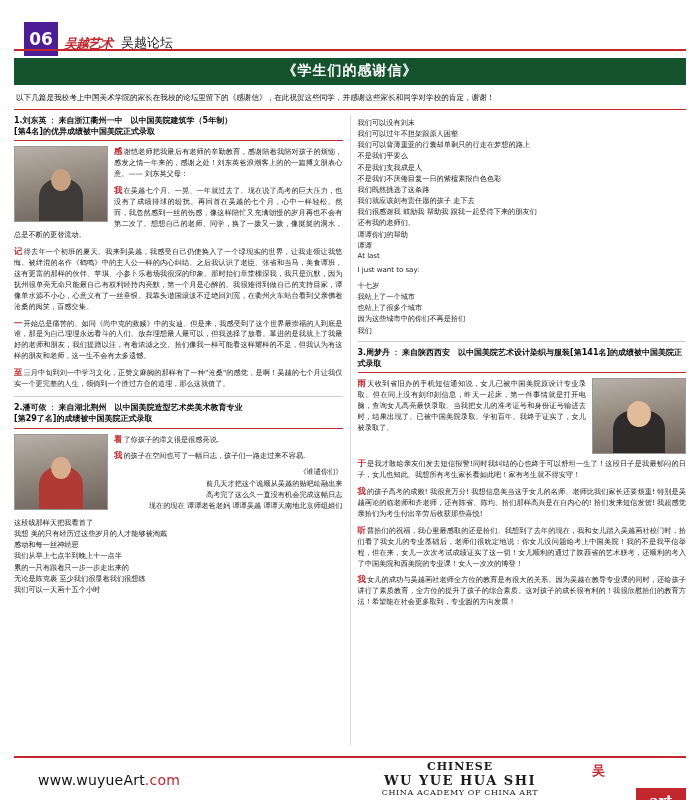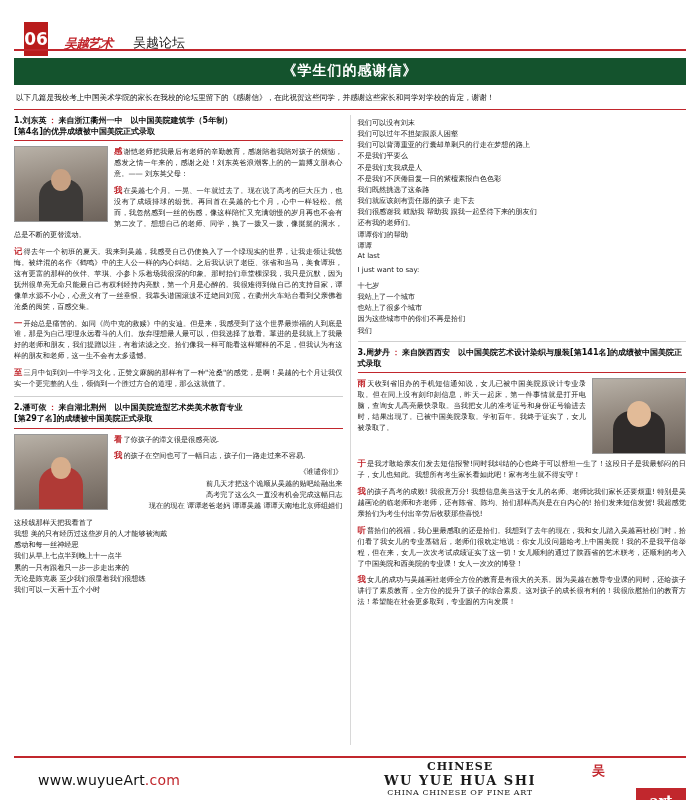--- a/index.html
+++ b/index.html
@@ -14,30 +14,30 @@
   }
   
   .header{
     position:relative;
     height:52px;
     padding:8px 14px 0 14px;
     box-sizing:border-box;
   }
   .page-num{
     position:absolute;left:24px;top:22px;
-    width:24px;height:34px;
-    background:#b91c1c;
+    width:34px;height:34px;
+    background:#4c1d95;
     color:#ffffff;
     font-size:17px;font-weight:bold;
     display:flex;align-items:center;justify-content:center;
     letter-spacing:0px;
   }
   .masthead{
     position:absolute;left:64px;top:26px;
-    display:flex;align-items:flex-end;gap:21px;
+    display:flex;align-items:flex-end;gap:9px;
   }
   .masthead .cn-brush{
     font-family:"DejaVu Serif","Liberation Serif",serif;
     font-size:13px;font-weight:bold;color:#c1272d;
     font-style:italic;
     letter-spacing:-1px;
   }
   .masthead .forum{
     font-size:13px;color:#222;font-weight:normal;
     padding-bottom:1px;
@@ -352,19 +352,19 @@
 </div>
 
 <div class="footer">
   <div class="footer-rule"></div>
   <div class="site">
     <span>www.wuyueArt</span><span class="red">.com</span>
   </div>
   <div class="brand">
     <div class="b1">CHINESE</div>
     <div class="b2">WU YUE HUA SHI</div>
-    <div class="b3">CHINA CHINESE OF FINE ART</div>
+    <div class="b3">CHINA ACADEMY OF CHINA ART</div>
   </div>
   <div class="logo">
     <div class="cn">吴</div>
     <div class="art">art</div>
   </div>
 </div>
 
 </body></html>

